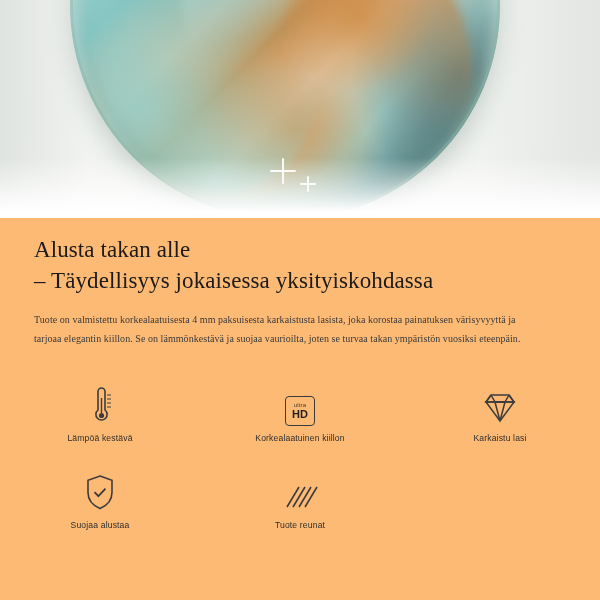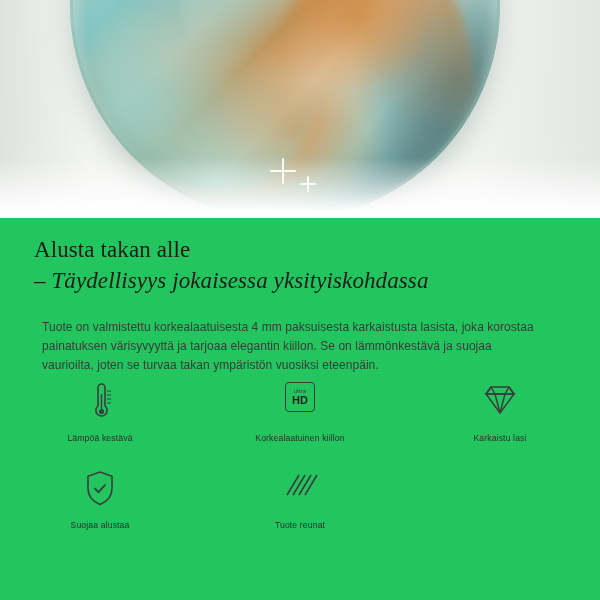--- a/index.html
+++ b/index.html
@@ -9,21 +9,21 @@
     height: 600px;
     background: #ffffff;
     font-family: "Liberation Sans", sans-serif;
     overflow: hidden;
   }
 
   .page {
     position: relative;
     width: 600px;
     height: 600px;
-    background: #22c55e;
+    background: #fdba74;
     overflow: hidden;
   }
 
   
   .hero {
     position: absolute;
     left: 0; top: 0;
     width: 600px;
     height: 218px;
     overflow: hidden;
@@ -152,30 +152,31 @@
   .headline {
     margin: 0;
     padding: 16px 34px 0 34px;
     font-family: "Liberation Serif", serif;
     font-weight: 400;
     font-size: 23px;
     line-height: 31px;
     color: #1b1b1b;
     letter-spacing: 0.1px;
   }
-  .headline .line2 { display: block; font-style: italic; }
+  .headline .line2 { display: block; }
 
   .body-copy {
-    margin: 8px;
+    margin: 0;
     padding: 14px 34px 0 34px;
-    font-size: 12px;
+    font-size: 10px;
     line-height: 19px;
     color: #3a3a3a;
     letter-spacing: 0.05px;
     max-width: 560px;
+    font-family: Liberation Serif, serif;
   }
 
   
   .features {
     position: absolute;
     left: 0; top: 382px;
     width: 600px;
     display: grid;
     grid-template-columns: repeat(3, 1fr);
     grid-auto-rows: 77px;
@@ -183,21 +184,21 @@
   }
   .feature {
     display: flex;
     flex-direction: column;
     align-items: center;
     justify-content: flex-start;
   }
   .feature-icon {
     height: 44px;
     display: flex;
-    align-items: flex-start;
+    align-items: flex-end;
     justify-content: center;
     color: #3c3c3c;
   }
   .feature-label {
     margin-top: 7px;
     font-size: 8.6px;
     color: #2e2e2e;
     letter-spacing: 0.15px;
     text-align: right;
   }

